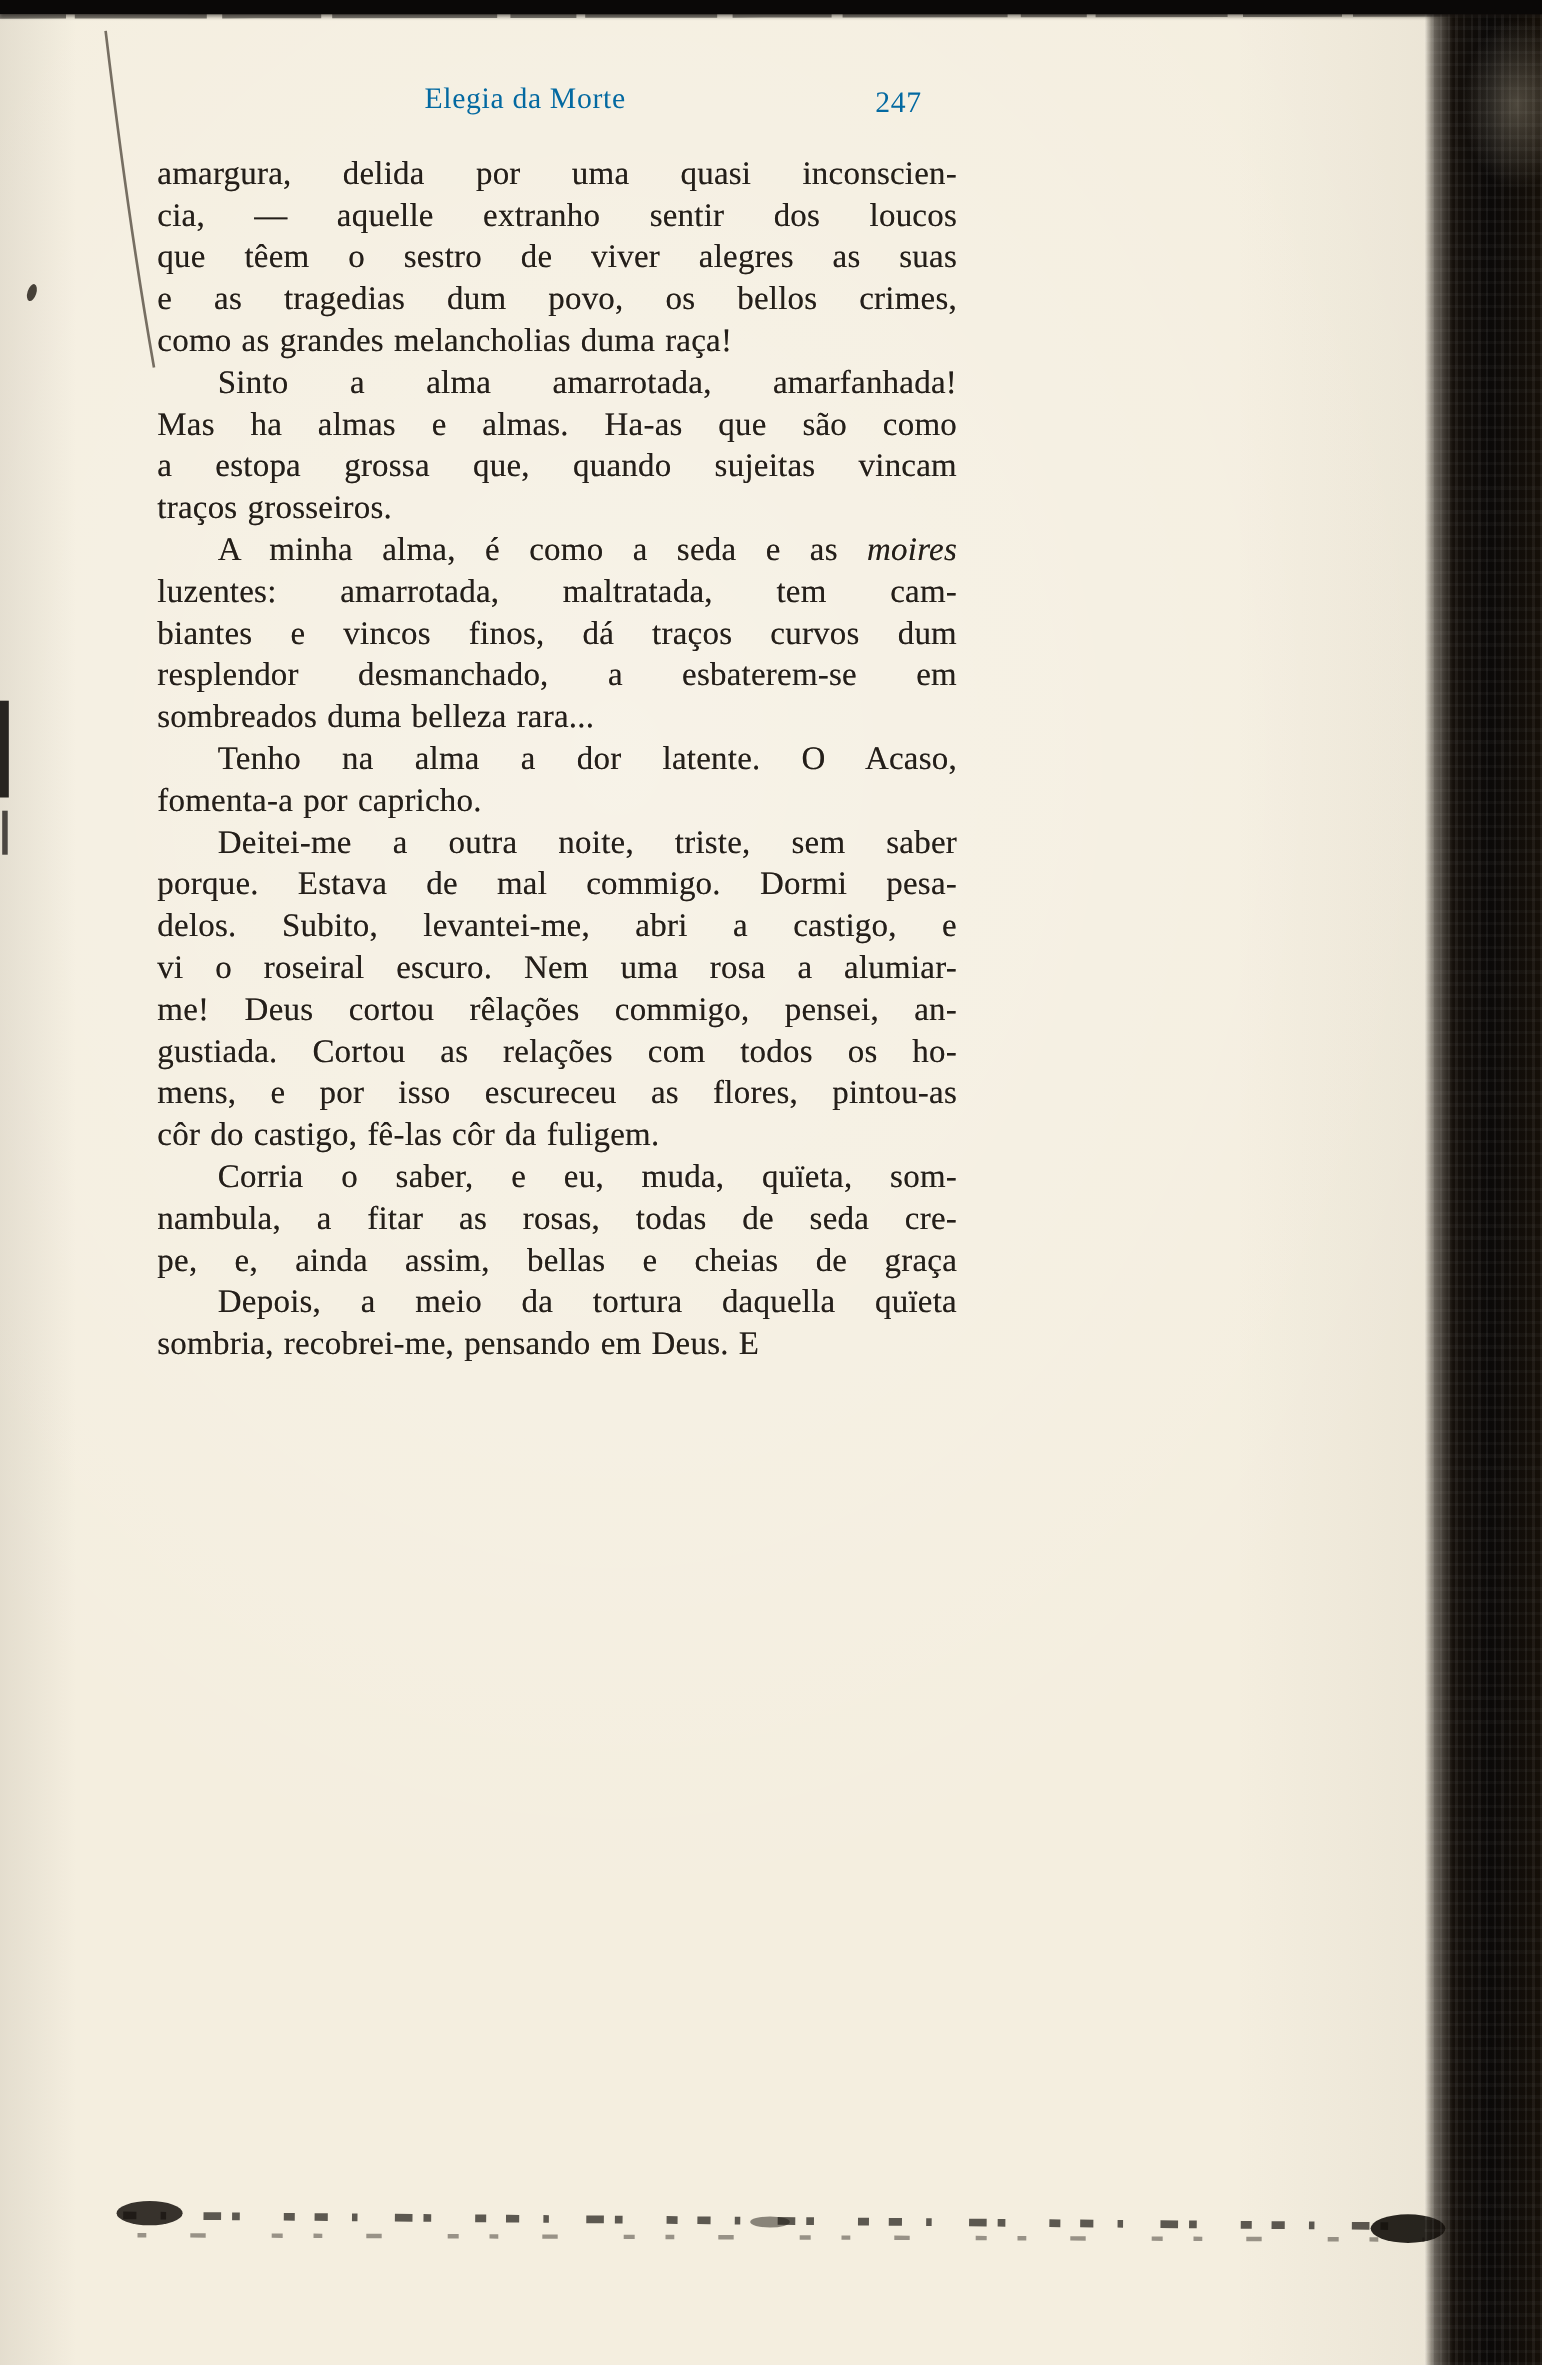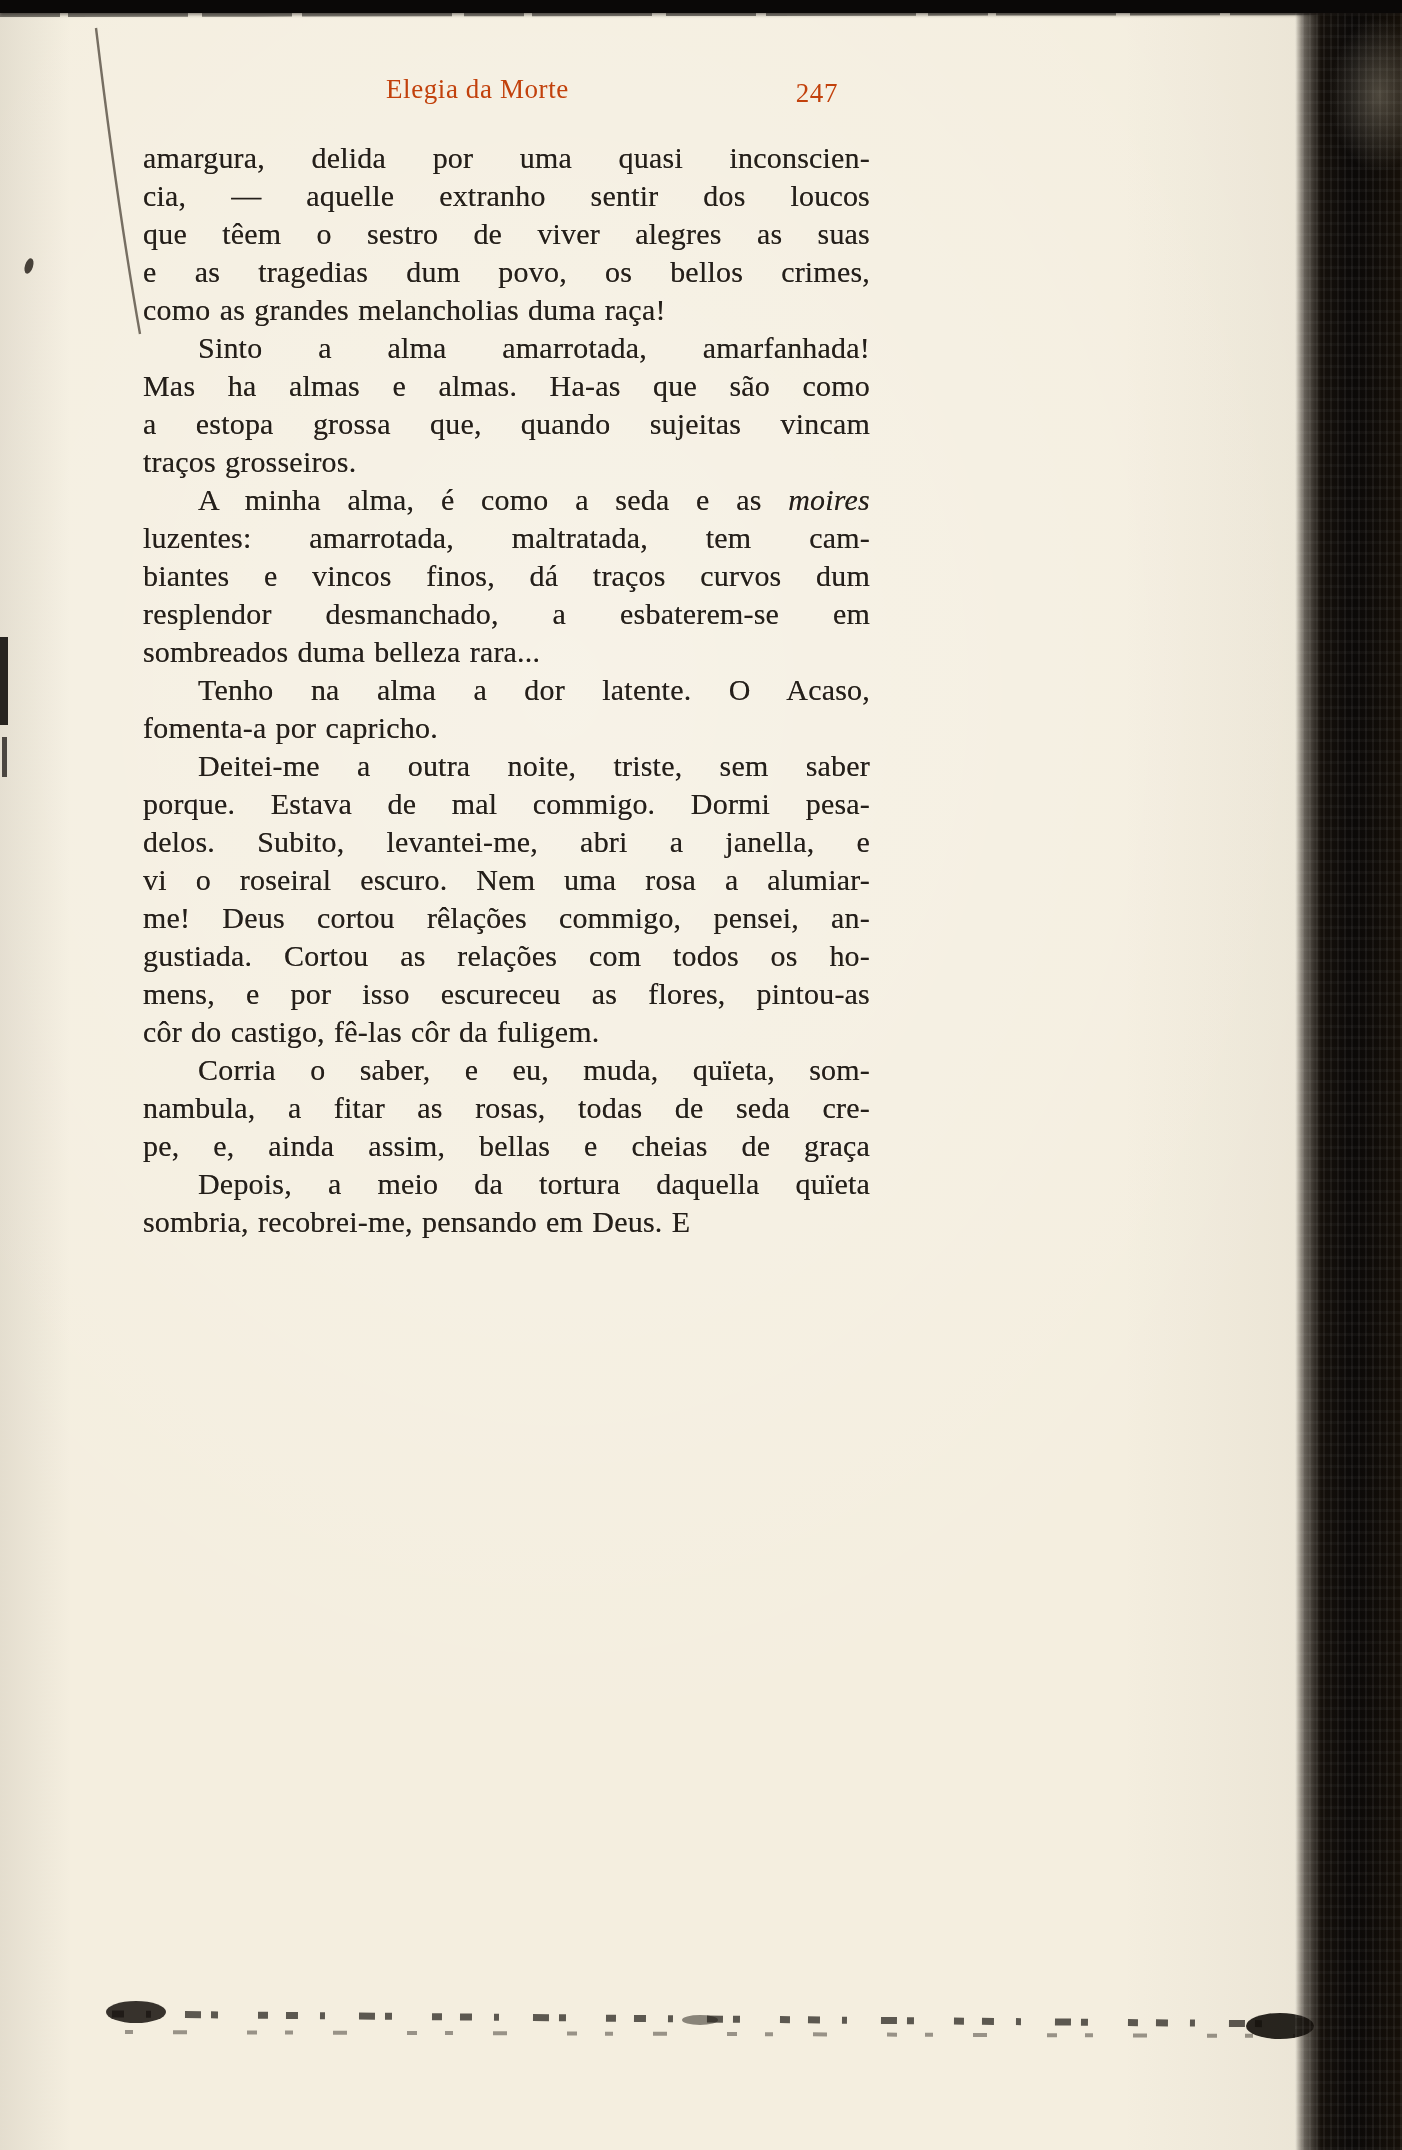--- a/index.html
+++ b/index.html
@@ -61,21 +61,21 @@
     left: 143px;
     top: 74px;
     width: 727px;
     z-index: 4;
   }
   .page-header {
     position: relative;
     height: 34px;
     font-size: 27px;
     letter-spacing: .6px;
-    color: #c2410c;
+    color: #0369a1;
   }
   .running-title {
     position: absolute;
     left: 46%;
     transform: translateX(-50%);
     white-space: nowrap;
   }
   .page-number {
     position: absolute;
     right: 32px;
@@ -156,21 +156,21 @@
           <div class="line">resplendor desmanchado, a esbaterem-se em</div>
           <div class="line last">sombreados duma belleza rara...</div>
         </div>
         <div class="paragraph">
           <div class="line first-indent">Tenho na alma a dor latente. O Acaso,</div>
           <div class="line last">fomenta-a por capricho.</div>
         </div>
         <div class="paragraph">
           <div class="line first-indent">Deitei-me a outra noite, triste, sem saber</div>
           <div class="line">porque. Estava de mal commigo. Dormi pesa-</div>
-          <div class="line">delos. Subito, levantei-me, abri a janella, e</div>
+          <div class="line">delos. Subito, levantei-me, abri a castigo, e</div>
           <div class="line">vi o roseiral escuro. Nem uma rosa a alumiar-</div>
           <div class="line">me! Deus cortou rêlações commigo, pensei, an-</div>
           <div class="line">gustiada. Cortou as relações com todos os ho-</div>
           <div class="line">mens, e por isso escureceu as flores, pintou-as</div>
           <div class="line last">côr do castigo, fê-las côr da fuligem.</div>
         </div>
         <div class="paragraph">
           <div class="line first-indent">Corria o saber, e eu, muda, quïeta, som-</div>
           <div class="line">nambula, a fitar as rosas, todas de seda cre-</div>
           <div class="line">pe, e, ainda assim, bellas e cheias de graça</div>

